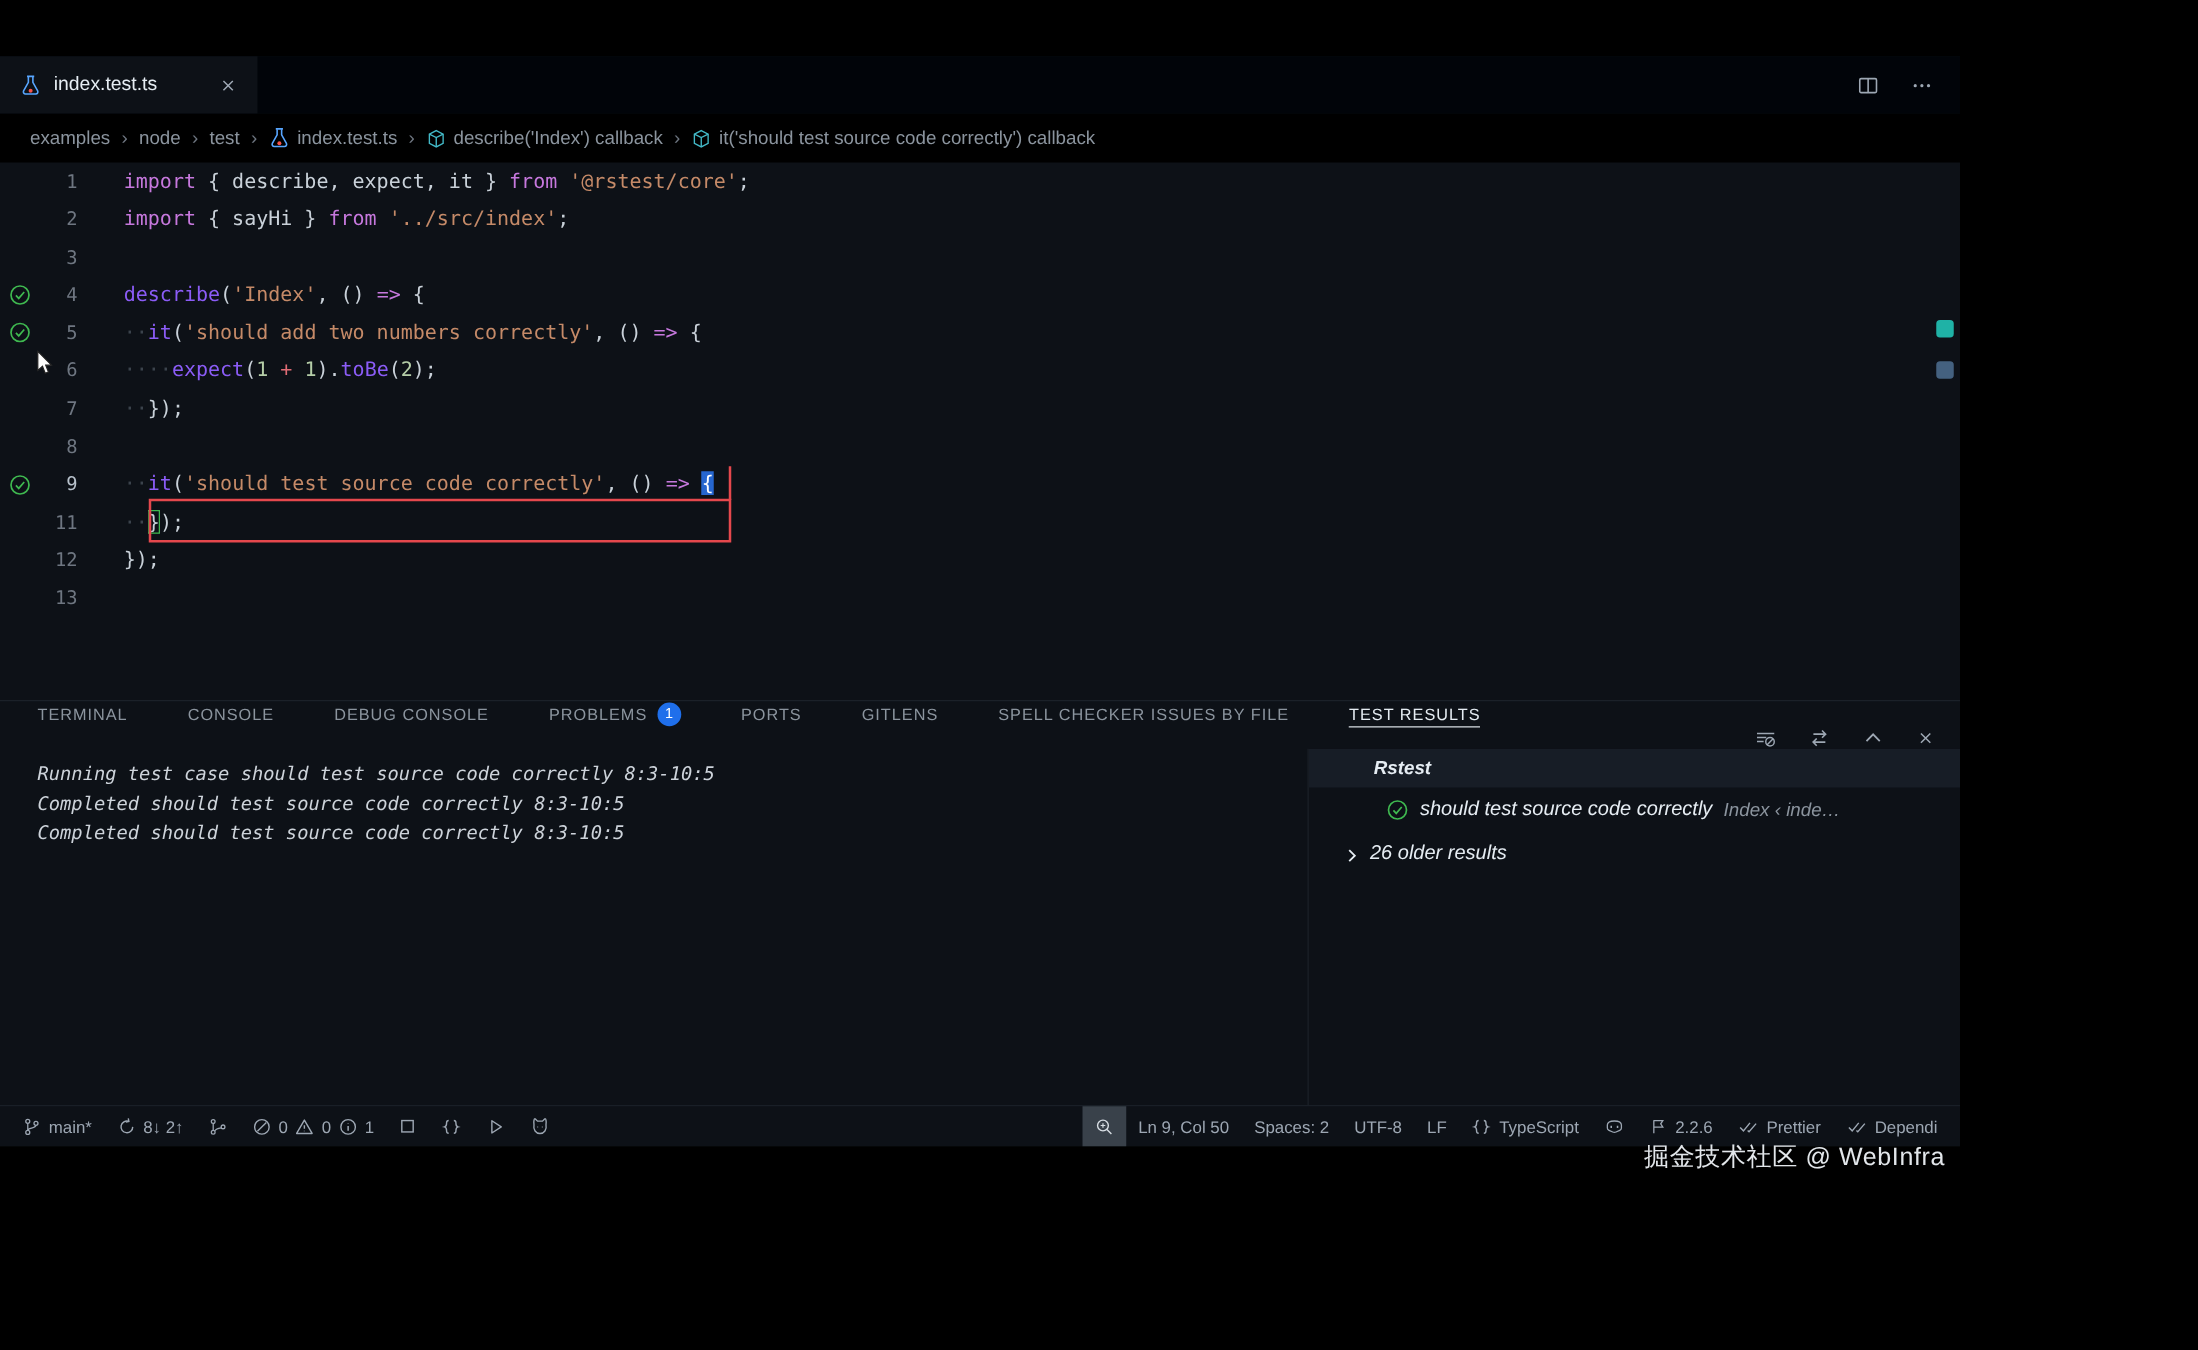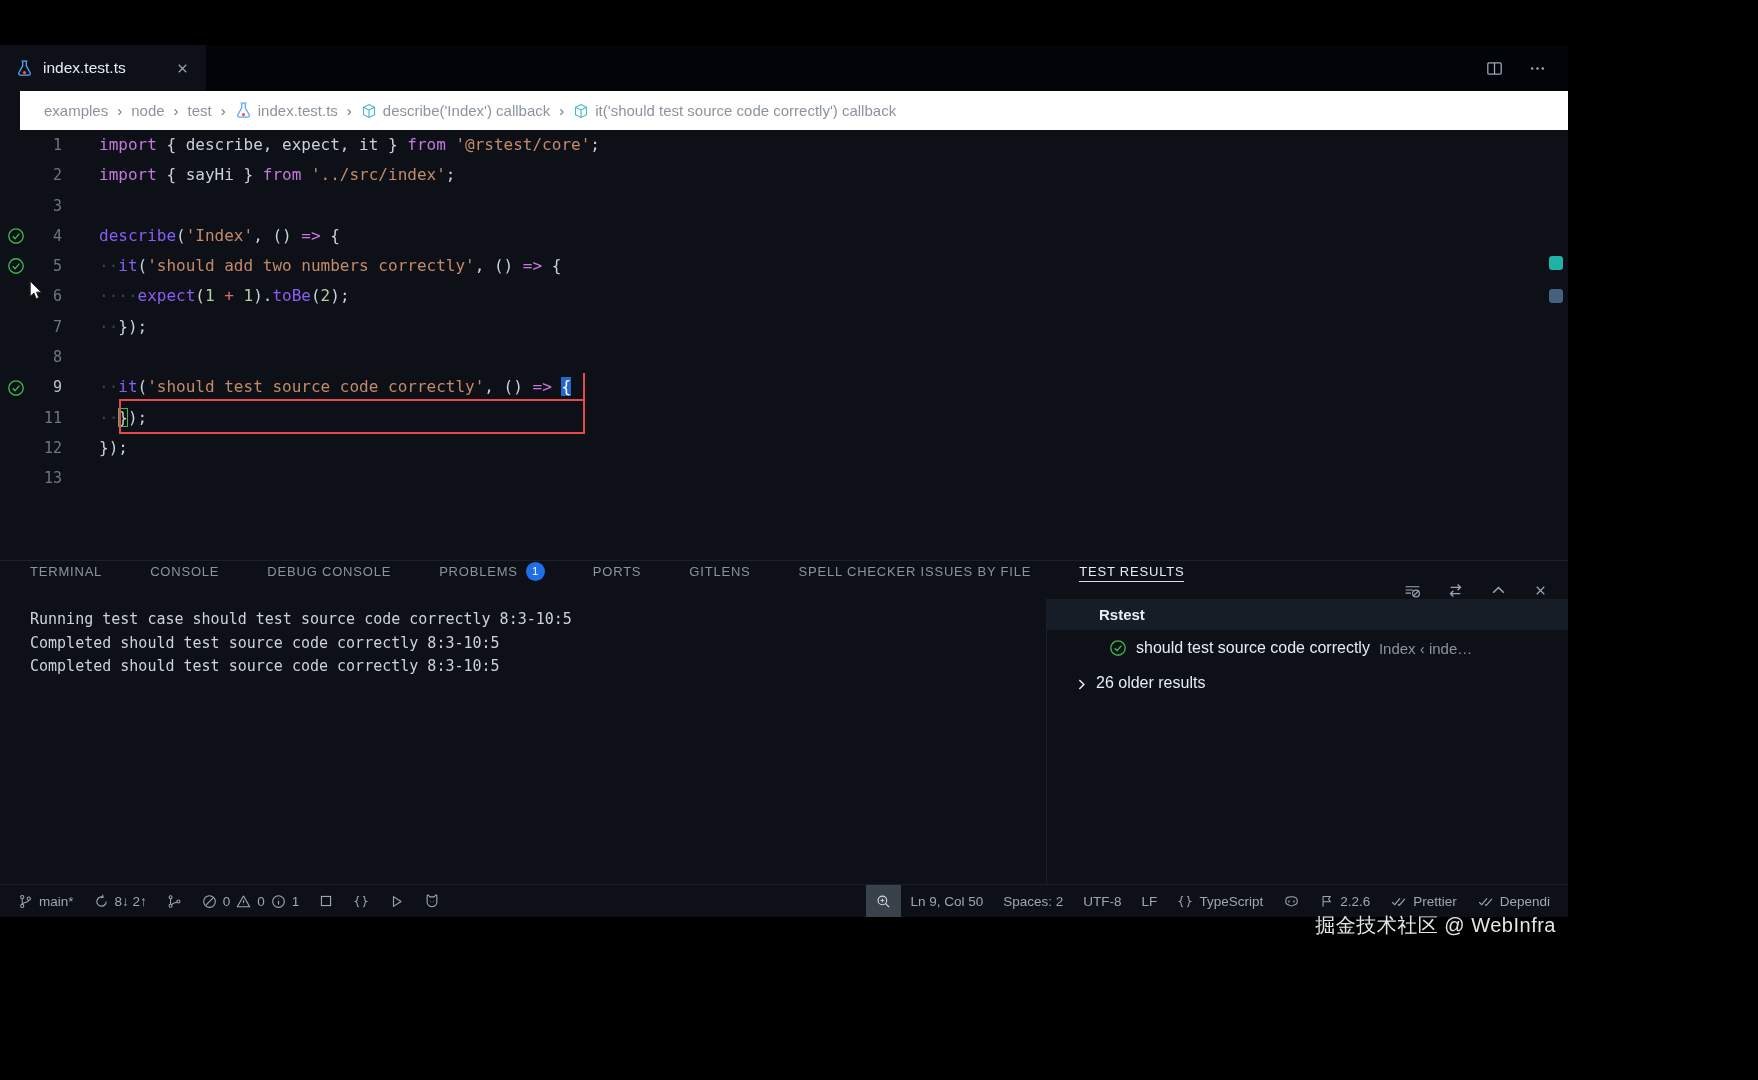--- a/index.html
+++ b/index.html
@@ -19,21 +19,21 @@
   .tabstrip { height:46px; background:#010409; display:flex; align-items:stretch; }
   .tab {
     width:206px; display:flex; align-items:center; gap:10px;
     padding:0 16px; background:#0d1117; color:#e6edf3; font-size:15.5px;
   }
   .tab-close { margin-left:auto; color:#9da7b3; display:inline-flex; }
   .tab-actions { margin-left:auto; display:flex; align-items:center; gap:26px; padding-right:22px; color:#9da7b3; }
   
   .breadcrumbs {
     height:39px; display:flex; align-items:center; padding-left:24px;
-    font-size:15px; color:#8b949e; gap:9px; white-space:nowrap; background:#ffffff;margin-left:20px;
+    font-size:15px; color:#8b949e; gap:9px; white-space:nowrap; background:#000000;
   }
   .bc-item { display:flex; align-items:center; gap:6px; }
   .bc-sep { color:#6e7681; font-size:15px; }
   
   .editor { position:relative; height:430px; font-family:"DejaVu Sans Mono","Liberation Mono",monospace; font-size:16px; }
   .code-line { display:flex; height:30.3px; line-height:30.3px; align-items:center; }
   .gutter-test { width:32px; display:flex; align-items:center; justify-content:center; }
   .line-num { width:30px; text-align:right; color:#6e7681; font-size:15px; font-family:inherit; }
   .line-num.active { color:#b8c2cc; }
   .code-text { padding-left:37px; white-space:pre; }
@@ -62,21 +62,21 @@
   .panel-tab {
     display:flex; align-items:center; gap:8px; font-size:13px; letter-spacing:.8px;
     color:#8b949e; border-bottom:1.5px solid transparent; cursor:default;
   }
   .panel-tab.active { color:#e6edf3; border-bottom-color:#d8dee4; }
   .badge {
     min-width:19px; height:19px; border-radius:10px; background:#1f6feb; color:#fff;
     font-size:11.5px; letter-spacing:0; display:flex; align-items:center; justify-content:center; padding:0 4px;
   }
   .panel-actions { margin-left:auto; display:flex; align-items:center; gap:26px; color:#9da7b3; }
-  .panel-body { flex:1; display:flex; min-height:0; }
+  .panel-body { flex:1; display:flex; min-height:0;font-style:italic; }
   .terminal { width:1046px; padding:9px 0 0 30px; font-family:"DejaVu Sans Mono","Liberation Mono",monospace; font-size:15px; color:#cdd3da; }
   .term-line { line-height:23.5px; white-space:pre; }
   .results { flex:1; border-left:1px solid #1b2129; display:flex; flex-direction:column; overflow:hidden; }
   .results-header { height:31px; background:#171d26; display:flex; align-items:center; padding-left:52px; color:#e6edf3; font-size:15px; font-weight:700; flex:none; }
   .result-item { height:36px; display:flex; align-items:center; gap:9px; padding-left:62px; font-size:16px; color:#e6edf3; white-space:nowrap; overflow:hidden; flex:none; }
   .result-name { font-weight:500; }
   .result-loc { color:#8b949e; font-size:15px; overflow:hidden; flex:1; }
   .older-row { height:34px; display:flex; align-items:center; gap:6px; padding-left:26px; font-size:16px; color:#e6edf3; flex:none; }
   
   .statusbar {

